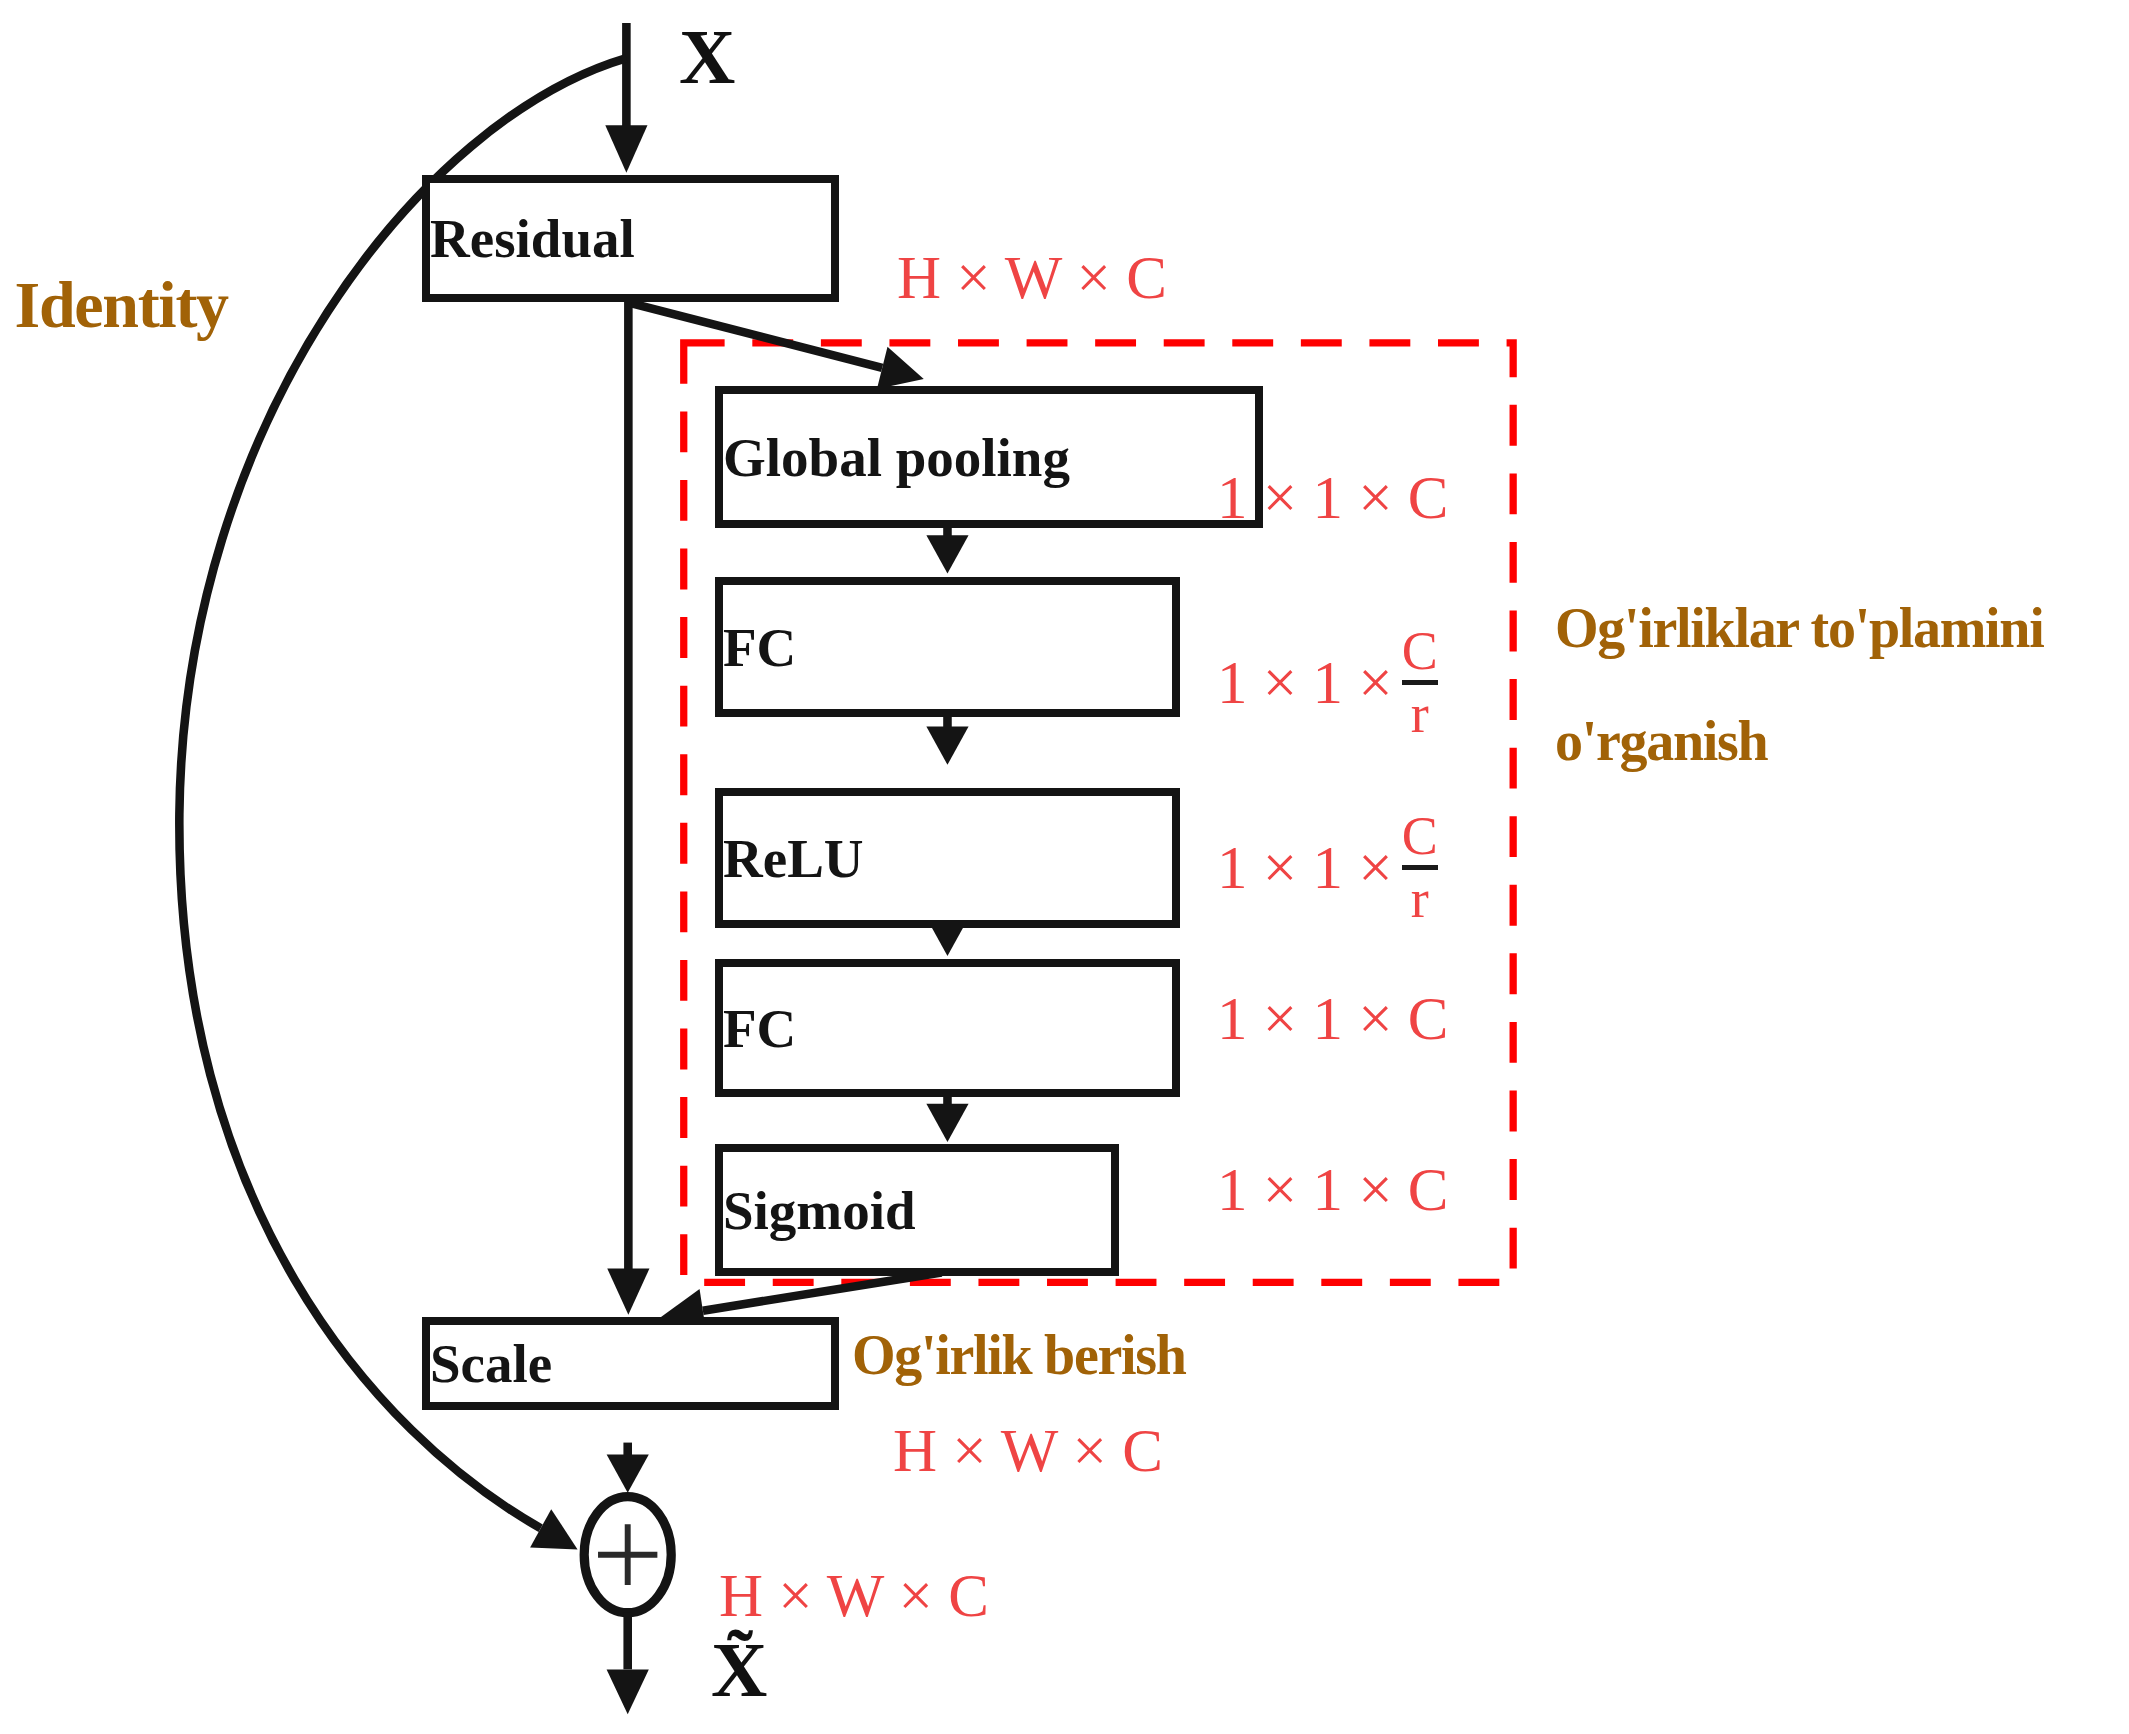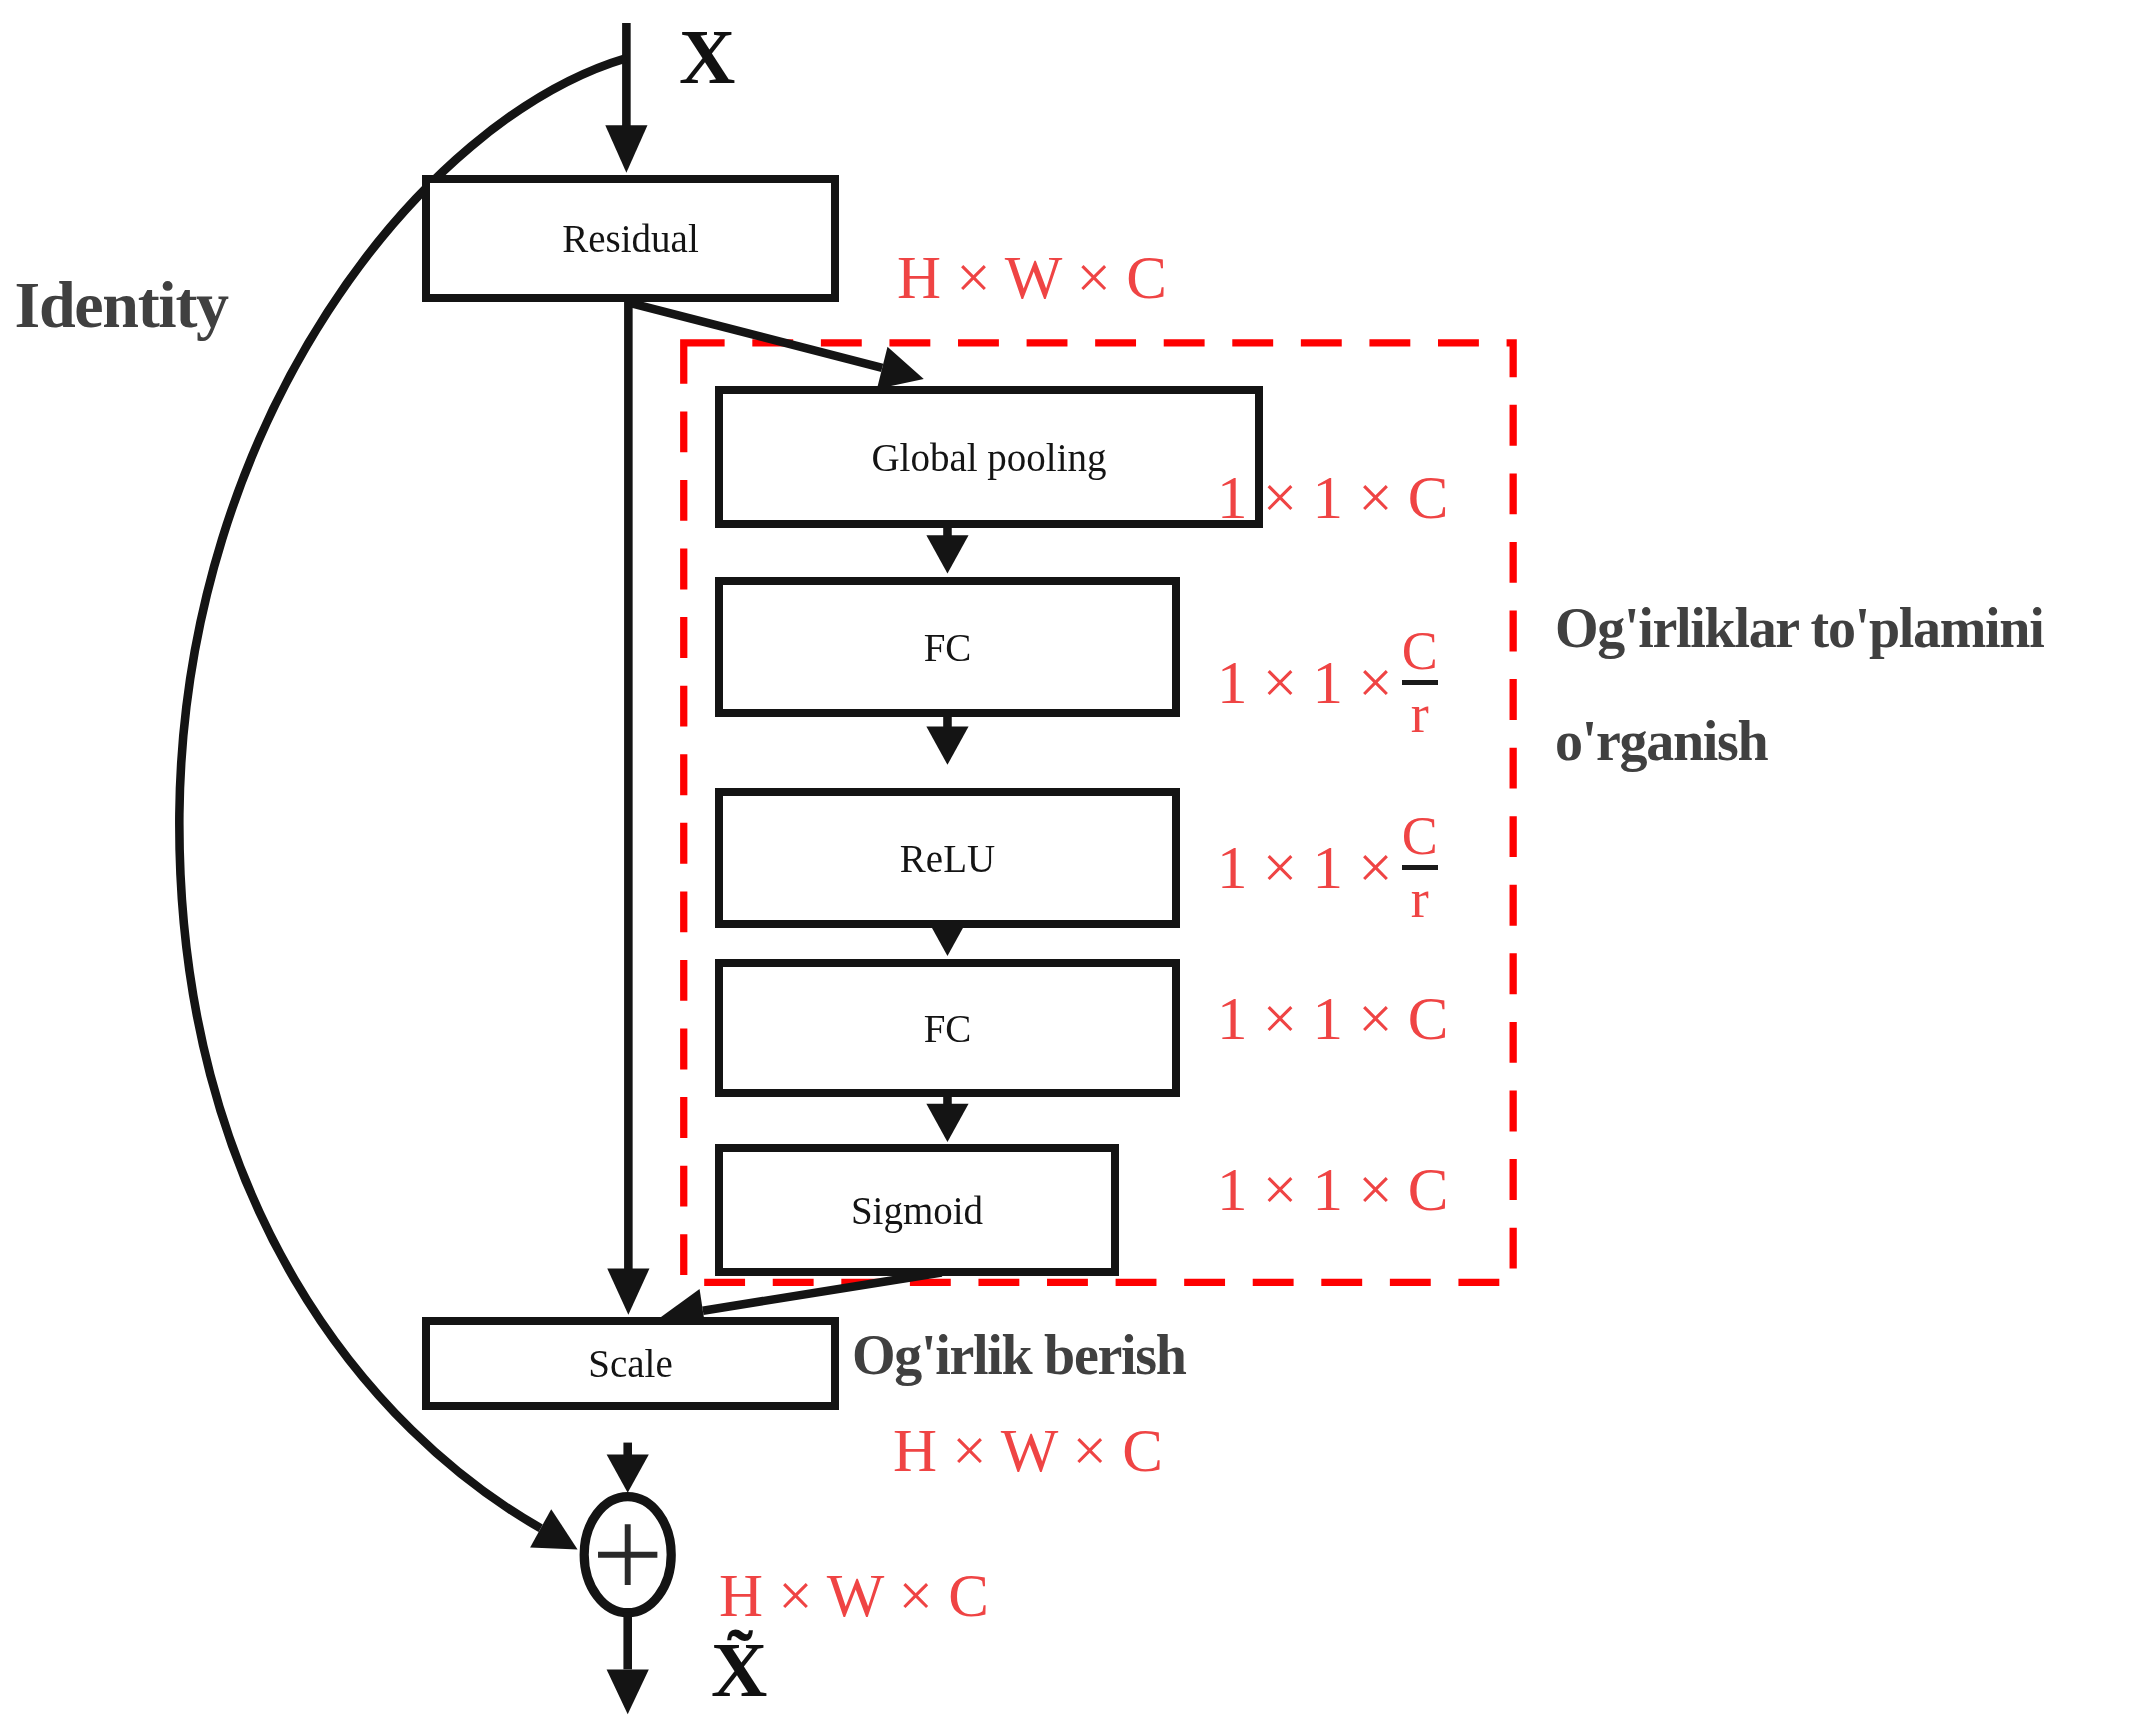--- a/index.html
+++ b/index.html
@@ -18,25 +18,26 @@
     width: 2129px; height: 1734px;
     z-index: 1;
   }
   .box {
     position: absolute;
     box-sizing: border-box;
     border: 8.6px solid #141414;
     background: #ffffff;
     display: flex;
     align-items: center;
-    justify-content: center;
-    font-size: 39px;
+    justify-content: flex-start;
+    font-size: 55px;
     color: #141414;
     z-index: 2;
     white-space: nowrap;
+    font-weight: bold;
   }
   .box-residual { left: 422px;  top: 175px;  width: 417px; height: 127px; }
   .box-scale    { left: 422px;  top: 1317px; width: 417px; height: 93px; }
   .box-gp       { left: 715px; top: 386px;  width: 548px; height: 142px; }
   .box-fc1      { left: 715px; top: 577px;  width: 465px; height: 140px; }
   .box-relu     { left: 715px; top: 788px; width: 465px; height: 140px; }
   .box-fc2      { left: 715px; top: 959px; width: 465px; height: 138px; }
   .box-sigmoid  { left: 715px; top: 1144px; width: 404px; height: 132px; }
 
   .dim {
@@ -79,21 +80,21 @@
     font-size: 78px;
     color: #111111;
     z-index: 2;
     white-space: nowrap;
   }
   .io-x    { left: 679px; top: 12px; }
   .io-xout { left: 711px; top: 1625px; }
 
   .red-note {
     position: absolute;
-    color: #404040;
+    color: #a16207;
     font-weight: bold;
     z-index: 2;
     white-space: nowrap;
     letter-spacing: -1.3px;
   }
   .note-identity  { left: 14.5px;   top: 252px;  font-size: 66px; line-height: 106px; }
   .note-weights   { left: 1555px; top: 572px;  font-size: 56px;  line-height: 113px; }
   .note-weighting { left: 852px; top: 1319px; font-size: 56px;  line-height: 73px; }
 </style>
 </head>

